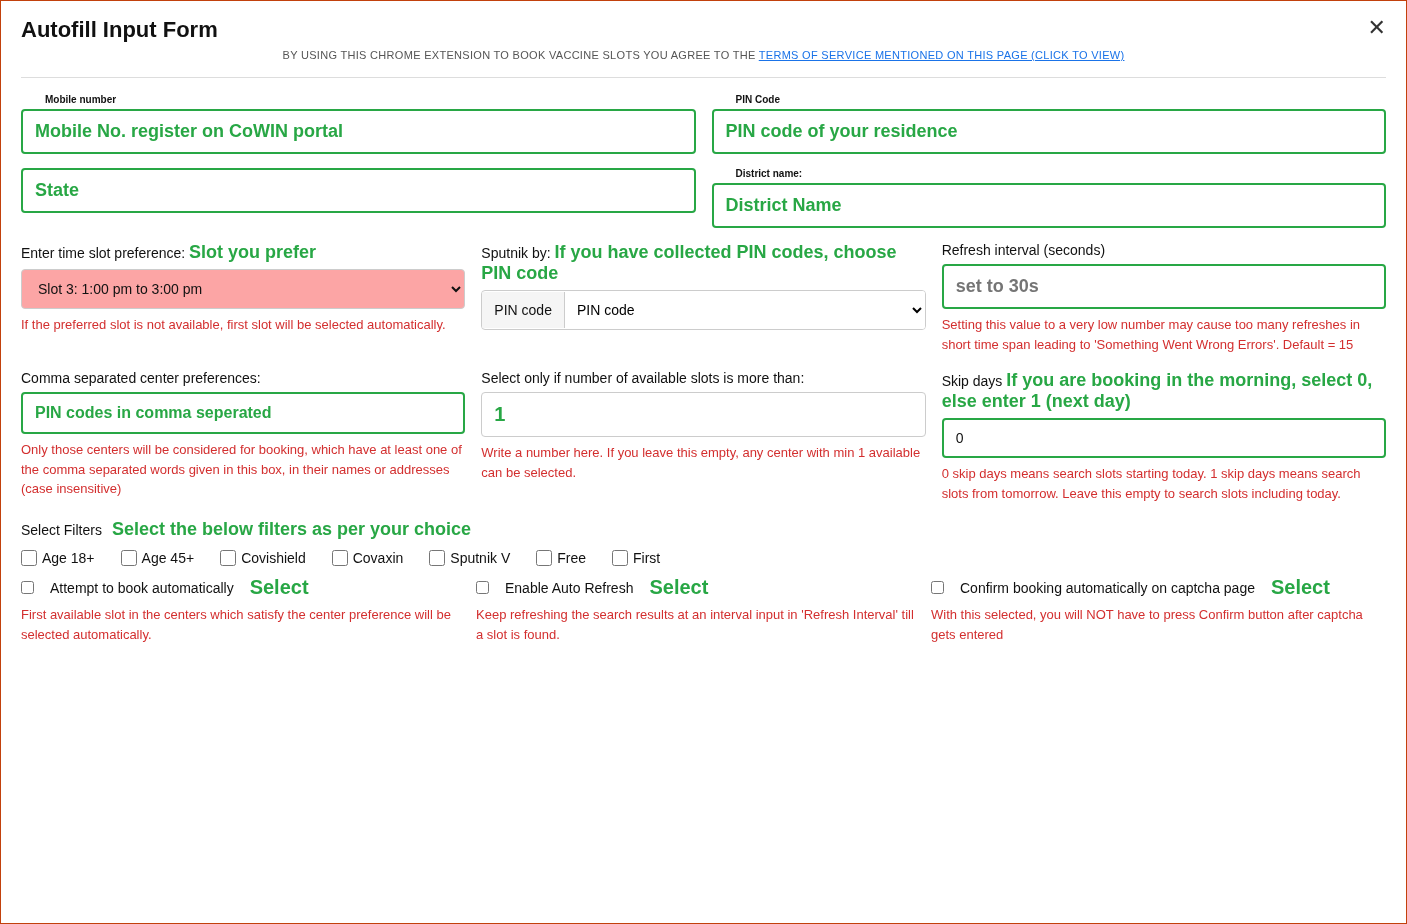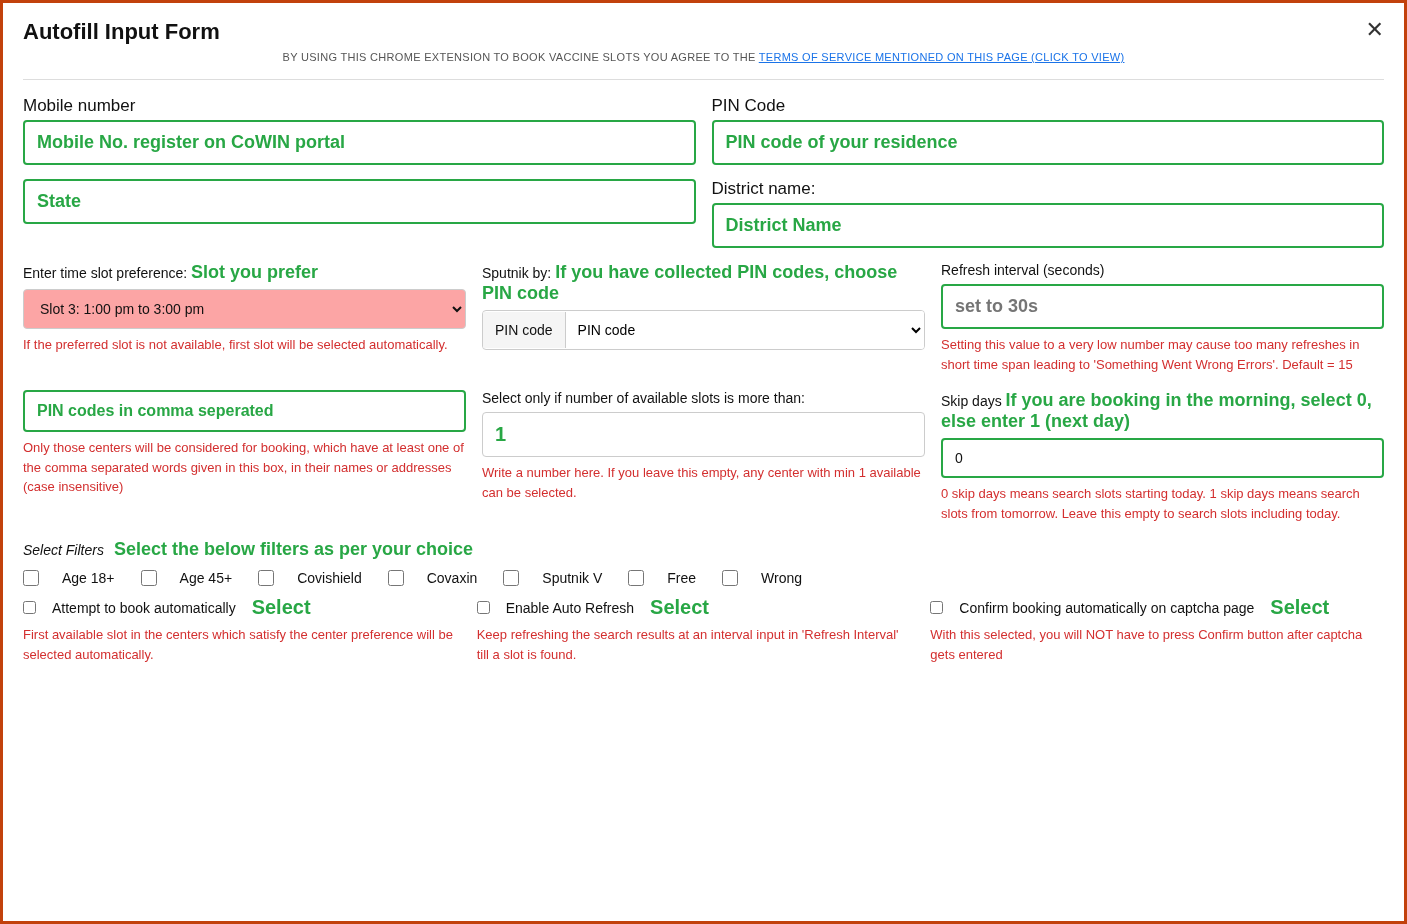--- a/index.html
+++ b/index.html
@@ -6,21 +6,21 @@
     body {
       font-family: 'Segoe UI', Arial, sans-serif;
       font-size: 14px;
       background: #fff;
       color: #111;
     }
     .dialog {
       width: 1407px;
       min-height: 924px;
       background: #fff;
-      border: 3px solid #c2410c;
+      border: 1px solid #c2410c;
       padding: 16px 20px 20px 20px;
       position: relative;
     }
     .dialog-header {
       display: flex;
       justify-content: space-between;
       align-items: flex-start;
       margin-bottom: 6px;
     }
     .dialog-title {
@@ -57,24 +57,25 @@
     }
     .row-2col {
       display: flex;
       gap: 16px;
       margin-bottom: 14px;
     }
     .col {
       flex: 1;
     }
     .field-label {
-      font-size: 17px;
-      font-weight: 400;
+      font-size: 10px;
+      font-weight: 700;
       color: #111;
       margin-bottom: 4px;
+      margin-left: 24px;
     }
     .input-box {
       width: 100%;
       border: 2px solid #28a745;
       border-radius: 4px;
       padding: 10px 12px;
       font-size: 18px;
       font-weight: 700;
       color: #28a745;
       outline: none;
@@ -165,26 +166,25 @@
       align-items: center;
       gap: 6px;
       margin-bottom: 10px;
       flex-wrap: wrap;
     }
     .filter-label-main {
       font-size: 14px;
       font-weight: 500;
       color: #111;
       margin-right: 4px;
-      font-style: italic;
     }
     .filter-item {
       display: flex;
       align-items: center;
-      gap: 23px;
+      gap: 5px;
       margin-right: 20px;
       font-size: 14px;
     }
     .filter-item input[type="checkbox"] {
       width: 16px;
       height: 16px;
     }
     .bottom-options-row {
       display: flex;
       gap: 0;
@@ -302,20 +302,21 @@
     <div class="col-third">
       <div class="section-label">Refresh interval (seconds)</div>
       <input class="refresh-input" type="text" placeholder="set to 30s" style="">
       <div class="red-note">Setting this value to a very low number may cause too many refreshes in short time span leading to 'Something Went Wrong Errors'. Default = 15</div>
     </div>
   </div>
 
   <div class="row-3col" style="margin-top:16px;">
 
     <div class="col-third">
+      <div class="section-label">Comma separated center preferences:</div>
       <input class="center-prefs-input" type="text" placeholder="PIN codes in comma seperated" style="">
       <div class="red-note">Only those centers will be considered for booking, which have at least one of the comma separated words given in this box, in their names or addresses (case insensitive)</div>
     </div>
 
     <div class="col-third">
       <div class="section-label">Select only if number of available slots is more than:</div>
       <input class="min-slots-input" type="text" value="1" style="">
       <div class="red-note">Write a number here. If you leave this empty, any center with min 1 available can be selected.</div>
     </div>
 
@@ -356,21 +357,21 @@
       <div class="filter-item">
         <input type="checkbox" id="sputnikv" style="">
         <label for="sputnikv">Sputnik V</label>
       </div>
       <div class="filter-item">
         <input type="checkbox" id="free" style="">
         <label for="free">Free</label>
       </div>
       <div class="filter-item">
         <input type="checkbox" id="paid" style="">
-        <label for="paid">Wrong</label>
+        <label for="paid">First</label>
       </div>
     </div>
   </div>
 
   <div class="bottom-options-row" style="margin-top:10px;">
 
     <div class="bottom-option">
       <div class="bottom-option-header">
         <input type="checkbox" id="autobook" style="">
         <label for="autobook" class="bottom-option-title">Attempt to book automatically</label>

